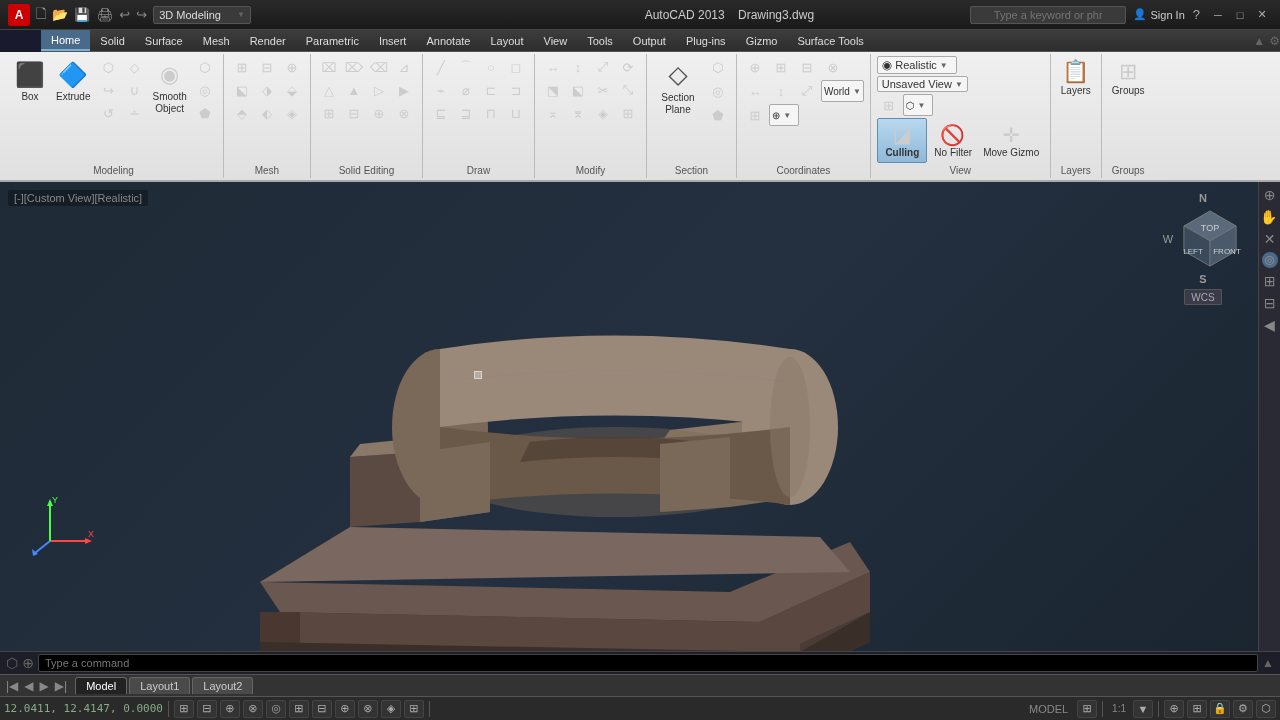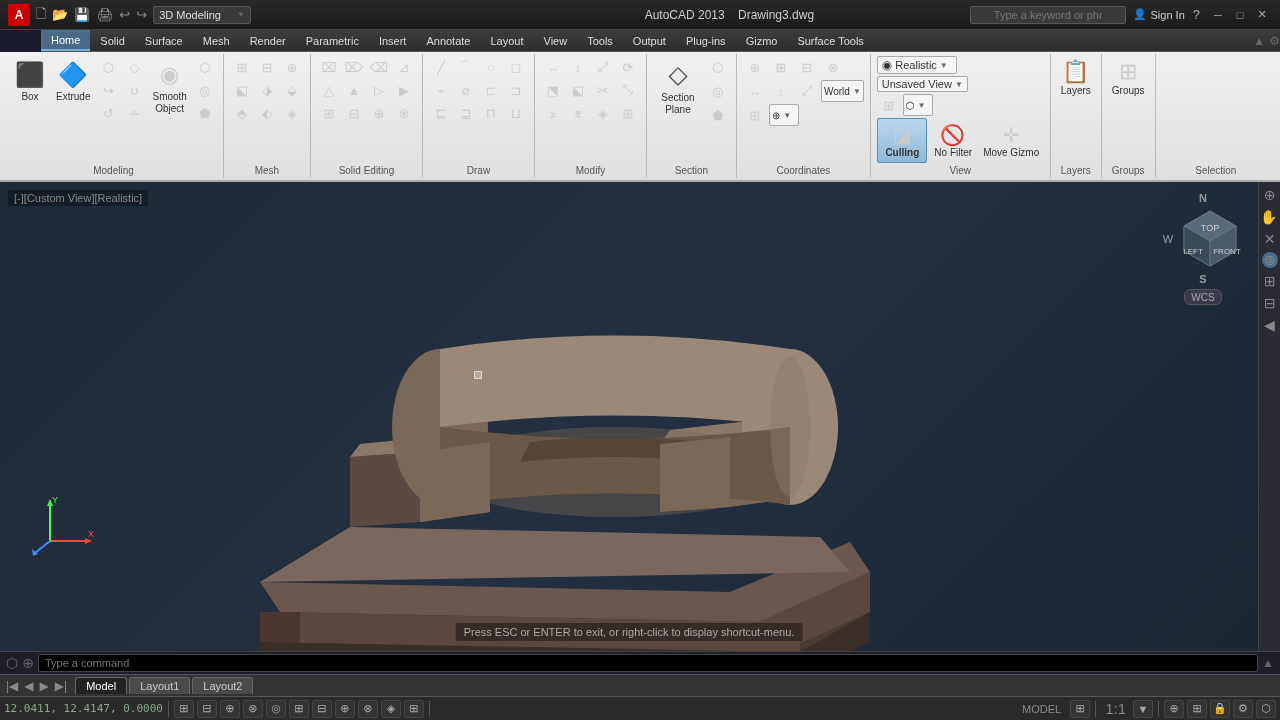--- a/index.html
+++ b/index.html
@@ -693,25 +693,20 @@
       <div class="ribbon-group" style="min-width:50px;">
         <div class="ribbon-group-items">
           <div class="ribbon-btn">
             <div style="font-size:22px;">⊞</div>
             <div class="ribbon-btn-label">Groups</div>
           </div>
         </div>
         <div class="ribbon-group-label">Groups</div>
       </div>
 
-      <div class="ribbon-group" style="min-width:50px; flex:1;">
-        <div class="ribbon-group-items">
-        </div>
-        <div class="ribbon-group-label">Selection</div>
-      </div>
     </div>
   </div>
 
   <div style="display:flex; flex: 1; overflow:hidden; flex-direction:column;">
 
     <div style="display:flex; flex:1; overflow:hidden;">
       <div class="viewport">
         <div class="viewport-label">[-][Custom View][Realistic]</div>
 
         <svg class="viewport-3d" viewBox="0 0 1258 520" xmlns="http://www.w3.org/2000/svg">
@@ -786,26 +781,25 @@
               <polygon points="6,20 32,35 32,60 6,45" fill="#3a4a5a" stroke="#888" stroke-width="0.5"></polygon>
 
               <polygon points="58,20 32,35 32,60 58,45" fill="#4a5a6a" stroke="#888" stroke-width="0.5"></polygon>
 
               <text x="32" y="25" text-anchor="middle" fill="#ccc" font-size="9">TOP</text>
               <text x="15" y="48" text-anchor="middle" fill="#ccc" font-size="8">LEFT</text>
               <text x="49" y="48" text-anchor="middle" fill="#ccc" font-size="8">FRONT</text>
             </svg>
           </div>
           <div style="display:flex; justify-content:center; color:#999; font-size:11px; font-weight:bold; margin-top:2px;">S</div>
-          <div style="background:#3a3a4a; border:1px solid #555; border-radius:6px; padding:1px 6px; margin-top:4px;text-align:center;">
+          <div style="background:#3a3a4a; border:1px solid #555; border-radius:1px; padding:1px 6px; margin-top:4px;text-align:center;">
             <span style="color:#aaa; font-size:10px;">WCS</span>
           </div>
         </div>
 
-        <div style="position:absolute; bottom:10px; left:50%; transform:translateX(-50%); color:#aaa; font-size:11px; white-space:nowrap; background:rgba(0,0,0,0.4); padding:3px 8px; border-radius:2px;">Press ESC or ENTER to exit, or right-click to display shortcut-menu.</div>
       </div>
 
       <div class="right-panel">
         <div class="right-panel-btn">⊕</div>
         <div class="right-panel-btn">✋</div>
         <div class="right-panel-btn">✕</div>
         <div class="right-panel-btn" style="width:16px; height:16px; border-radius:50%; background:#4a6a8a; display:flex; align-items:center; justify-content:center;">⊚</div>
         <div class="right-panel-btn">⊞</div>
         <div class="right-panel-btn">⊟</div>
         <div class="right-panel-btn">◀</div>
@@ -845,21 +839,21 @@
       <div class="bt-btn" title="DUCS">⊟</div>
       <div class="bt-btn" title="DynMode">⊕</div>
       <div class="bt-btn" title="LW">⊗</div>
       <div class="bt-btn" title="Transp">◈</div>
       <div class="bt-btn" title="Sel Cycl">⊞</div>
       <div class="bt-sep"></div>
       <div style="flex:1;"></div>
       <div style="color:#888; font-size:11px; padding:0 6px;">MODEL</div>
       <div class="bt-btn">⊞</div>
       <div class="bt-sep"></div>
-      <div style="color:#888; font-size:15px; padding:0 4px;">1:1</div>
+      <div style="color:#888; font-size:10px; padding:0 4px;">1:1</div>
       <div class="bt-btn">▼</div>
       <div class="bt-sep"></div>
       <div class="bt-btn">⊕</div>
       <div class="bt-btn">⊞</div>
       <div class="bt-btn">🔒</div>
       <div class="bt-btn">⚙</div>
       <div class="bt-btn">⬡</div>
     </div>
   </div>
 </div>

